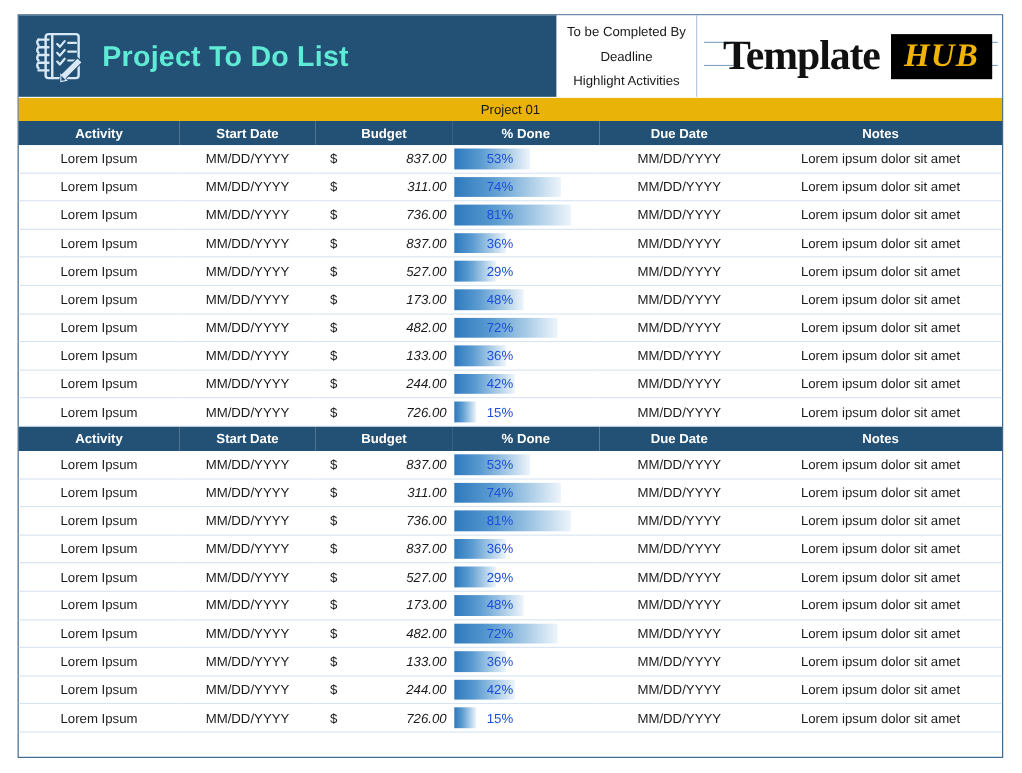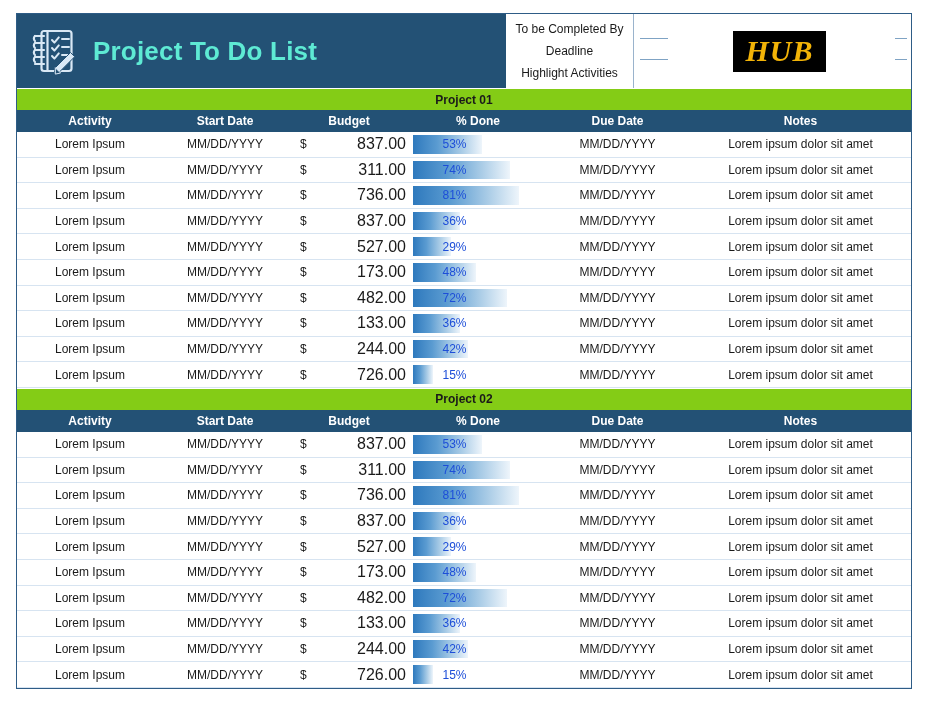--- a/index.html
+++ b/index.html
@@ -133,25 +133,25 @@
     font-weight: bold;
     font-style: italic;
     letter-spacing: 1px;
     padding: 5px 12px 6px 12px;
     line-height: 1;
   }
 
   
   .project-band {
     height: 22px;
-    background: #84cc16;
+    background: #eab308;
     border-top: 1px solid #ffffff;
     color: #1a1a1a;
     font-size: 12px;
-    font-weight: bold;
+    font-weight: normal;
     display: flex;
     align-items: center;
     justify-content: center;
     box-sizing: border-box;
   }
 
   
   table.todo {
     width: 100%;
     border-collapse: collapse;
@@ -192,21 +192,21 @@
   
   .budget-cell {
     display: flex;
     align-items: center;
     justify-content: space-between;
     padding: 0 5px 0 13px;
     box-sizing: border-box;
     height: 100%;
   }
   .budget-cur { font-size: 12px; }
-  .budget-amt { font-size: 16px; }
+  .budget-amt { font-size: 12px; font-style: italic; }
 
   
   .databar-cell {
     position: relative;
     height: 100%;
     padding: 0 3px 0 2px;
     box-sizing: border-box;
   }
   .databar-fill {
     position: absolute;
@@ -273,20 +273,21 @@
       </div>
 
       <div class="logo-block">
         <div class="logo-rules">
           <div class="logo-rule l1"></div>
           <div class="logo-rule l2"></div>
           <div class="logo-rule r1"></div>
           <div class="logo-rule r2"></div>
         </div>
         <div class="logo-inner">
+          <span class="logo-template">Template</span>
           <span class="logo-hub">HUB</span>
         </div>
       </div>
 
     </div>
 
     <div id="sections-root">
         <div class="project-band">
           <span>Project 01</span>
         </div>
@@ -477,23 +478,20 @@
                 <div class="databar-cell">
                   <div class="databar-fill" style="width: 19.6px;"></div>
                   <div class="databar-label">15%</div>
                 </div>
               </td>
               <td class="c-due cell-center">MM/DD/YYYY</td>
               <td class="c-notes cell-center">Lorem ipsum dolor sit amet</td>
             </tr>
           </tbody>
         </table>
-        <div class="project-band">
-          <span>Project 02</span>
-        </div>
         <table class="todo">
           <thead>
             <tr>
               <th class="c-activity">Activity</th>
               <th class="c-start">Start Date</th>
               <th class="c-budget">Budget</th>
               <th class="c-done">% Done</th>
               <th class="c-due">Due Date</th>
               <th class="c-notes">Notes</th>
             </tr>

